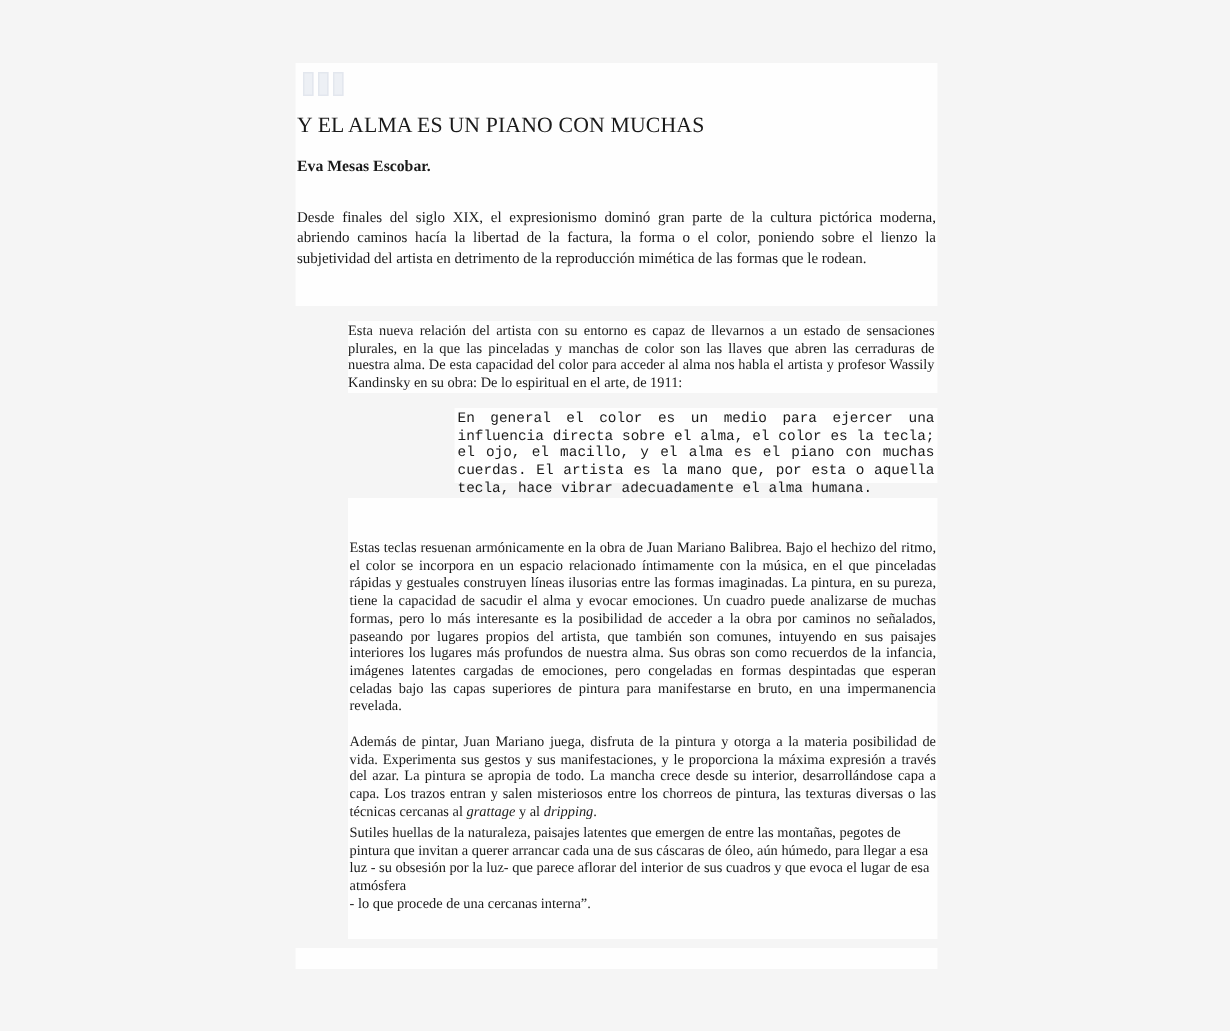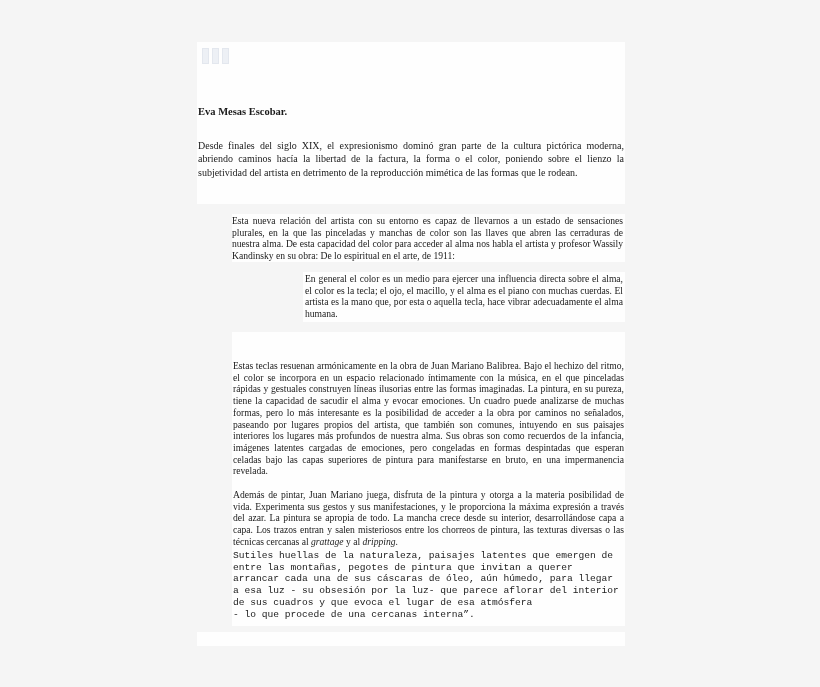--- a/index.html
+++ b/index.html
@@ -39,36 +39,37 @@
     }
     .intro {
       position: absolute; left: 1px; top: 97px; width: 426px;
       font-size: 11px; line-height: 13.3px; text-align: justify;
     }
     .para {
       font-size: 9.6px; line-height: 11.7px; text-align: justify;
       margin: 0;
     }
     #blk-p1 .para { position: absolute; left: 0; top: 1px; width: 391px; }
-    #blk-quote .para { position: absolute; left: 2px; top: 1px; width: 318px; }
+    #blk-quote .para { position: absolute; left: 2px; top: 1px; width: 318px; font-family: Liberation Mono, monospace; }
     #blk-p2 .p2a { position: absolute; left: 1px; top: 28px; width: 391px; }
     #blk-p2 .p2b { position: absolute; left: 1px; top: 137px; width: 391px; margin-top: 20px; }
     #blk-p2 .p2c { position: absolute; left: 1px; top: 218px; width: 391px; text-align: left; }
     .para em { font-style: italic; }
-    .line { display: block; font-family: Liberation Mono, monospace; }
+    .line { display: block; }
   </style>
 </head>
 <body>
 
 <div class="block" id="blk-header">
   <div class="logo">
     <span></span>
     <span></span>
     <span></span>
   </div>
+  <div class="title">Y EL ALMA ES UN PIANO CON MUCHAS</div>
   <div class="author">Eva Mesas Escobar.</div>
   <p class="intro para" style="font-size:10px;line-height:13.3px;">Desde finales del siglo XIX, el expresionismo dominó gran parte de la cultura pictórica moderna, abriendo caminos hacía la libertad de la factura, la forma o el color, poniendo sobre el lienzo la subjetividad del artista en detrimento de la reproducción mimética de las formas que le rodean.</p>
 </div>
 
 <div class="block" id="blk-p1">
   <p class="para">Esta nueva relación del artista con su entorno es capaz de llevarnos a un estado de sensaciones plurales, en la que las pinceladas y manchas de color son las llaves que abren las cerraduras de nuestra alma. De esta capacidad del color para acceder al alma nos habla el artista y profesor Wassily Kandinsky en su obra: De lo espiritual en el arte, de 1911:</p>
 </div>
 
 <div class="block" id="blk-quote">
   <p class="para">En general el color es un medio para ejercer una influencia directa sobre el alma, el color es la tecla; el ojo, el macillo, y el alma es el piano con muchas cuerdas. El artista es la mano que, por esta o aquella tecla, hace vibrar adecuadamente el alma humana.</p>

